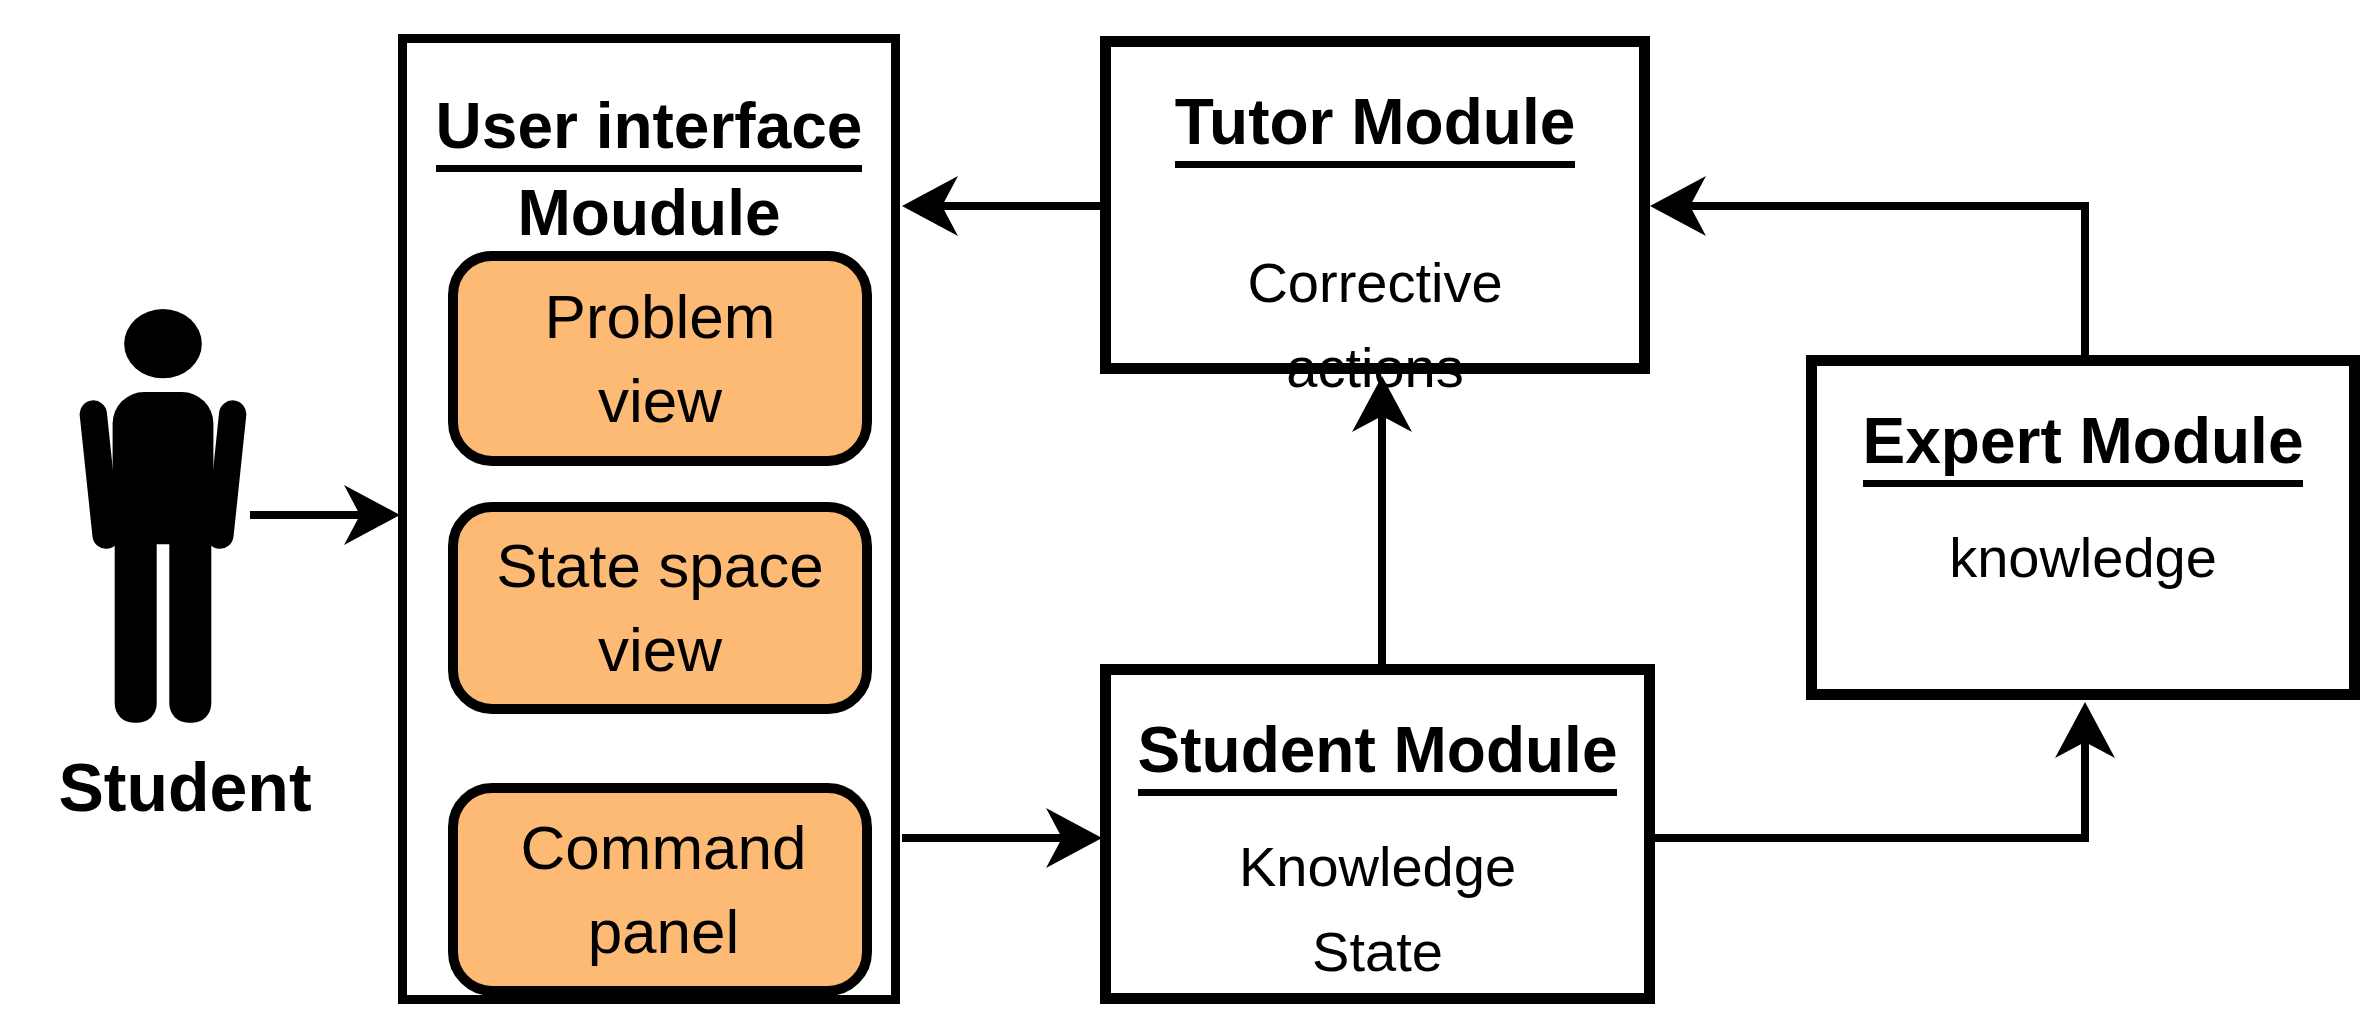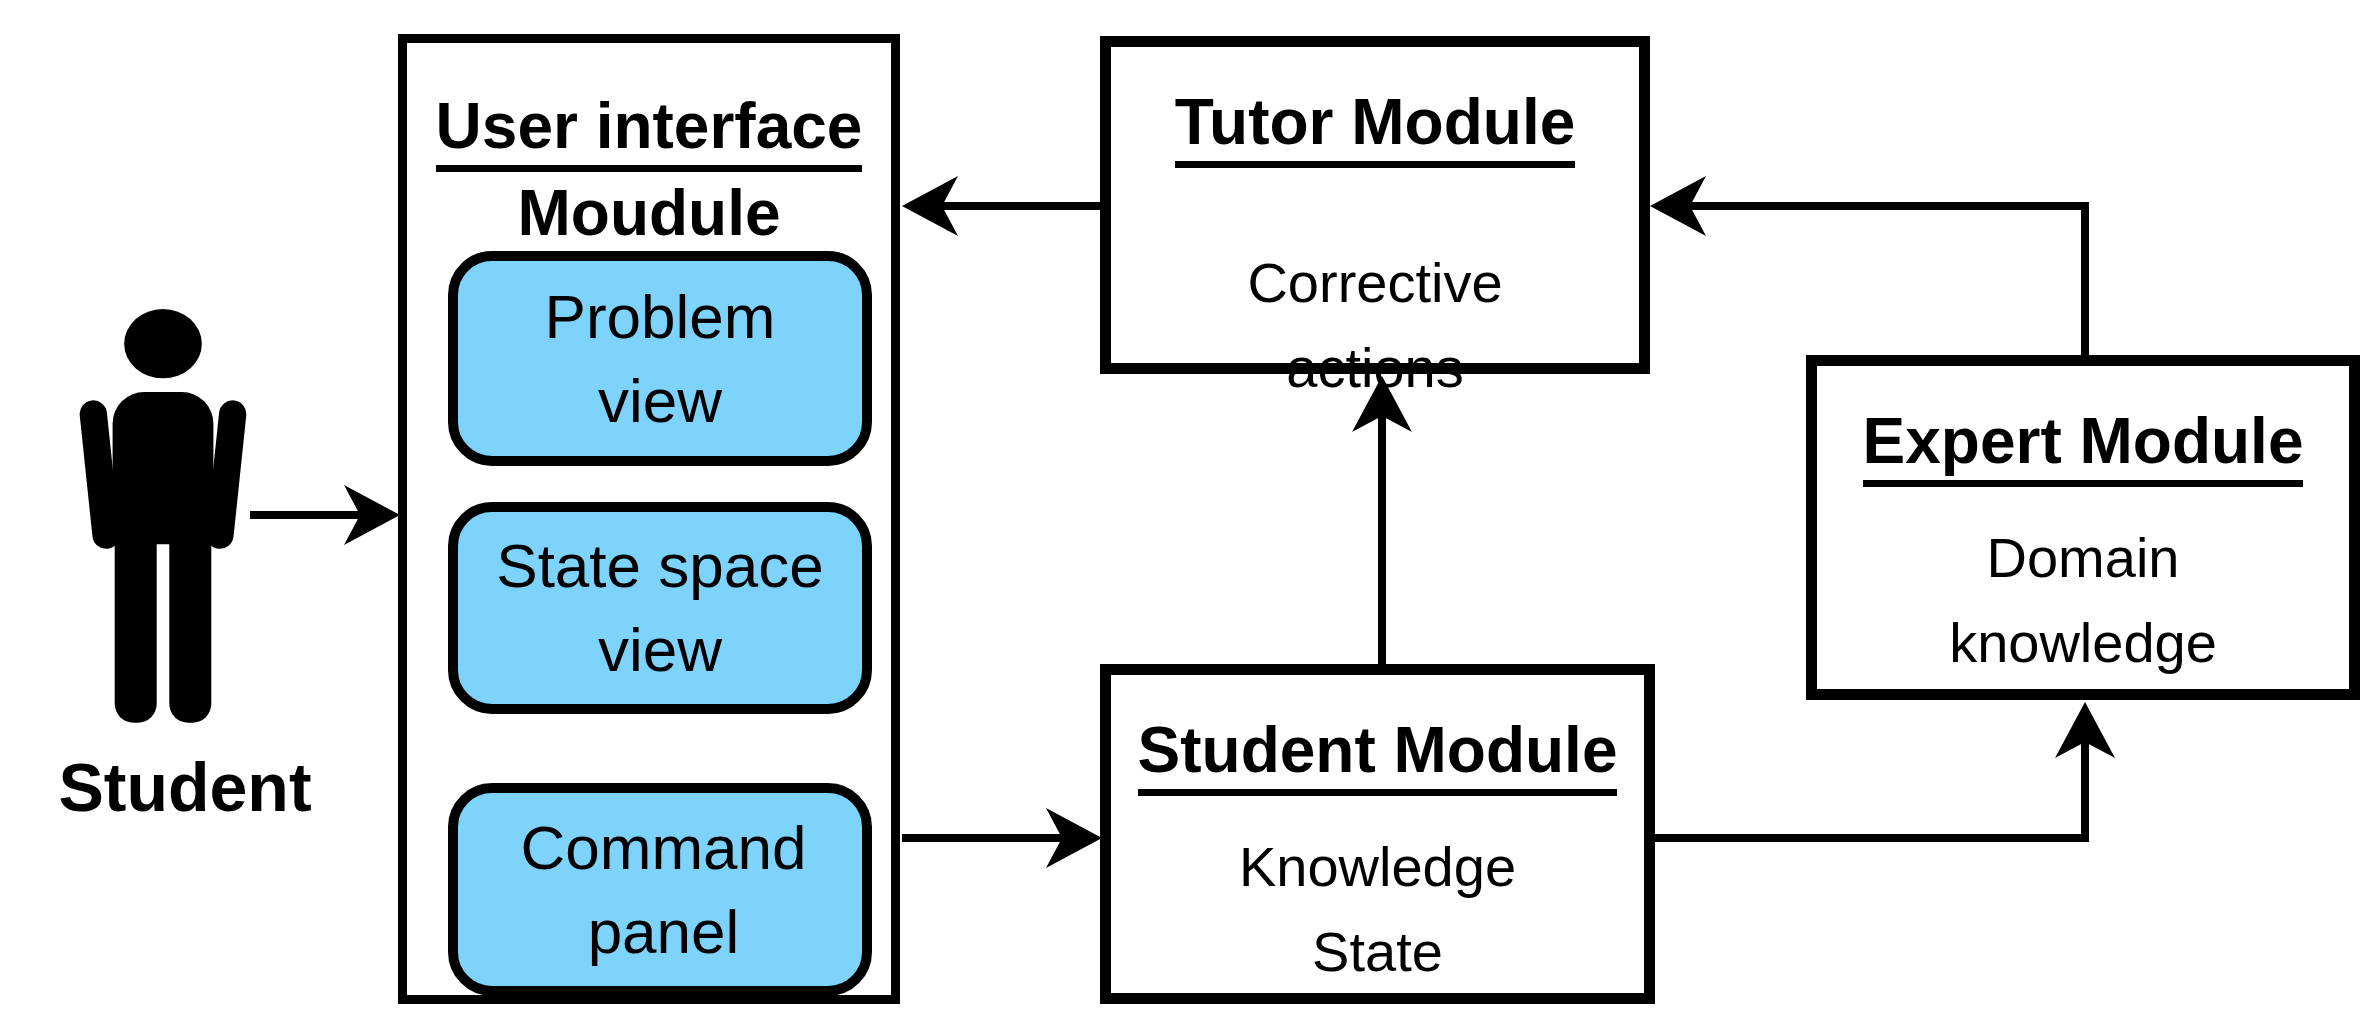--- a/index.html
+++ b/index.html
@@ -53,21 +53,21 @@
   #ui-box {
     left: 398px; top: 34px;
     width: 502px; height: 970px;
     border-width: 9px;
     padding-top: 22px;
   }
   .panel {
     position: absolute;
     left: 41px;
     width: 424px;
-    background: #7dd3fc;
+    background: #fdba74;
     border: 10px solid #000000;
     border-radius: 44px;
     box-sizing: border-box;
     display: flex;
     flex-direction: column;
     justify-content: center;
     align-items: center;
     font-size: 62px;
     line-height: 84px;
     text-align: center;
@@ -197,18 +197,17 @@
       <div>Knowledge</div>
       <div>State</div>
     </div>
   </div>
 
   <div id="expert-box" class="box">
     <div class="box-title">
       <div class="t-line"><span class="u">Expert Module</span></div>
     </div>
     <div class="box-body">
-      <div>Domain</div>
       <div>knowledge</div>
     </div>
   </div>
 
 </div>
 
 </body></html>

